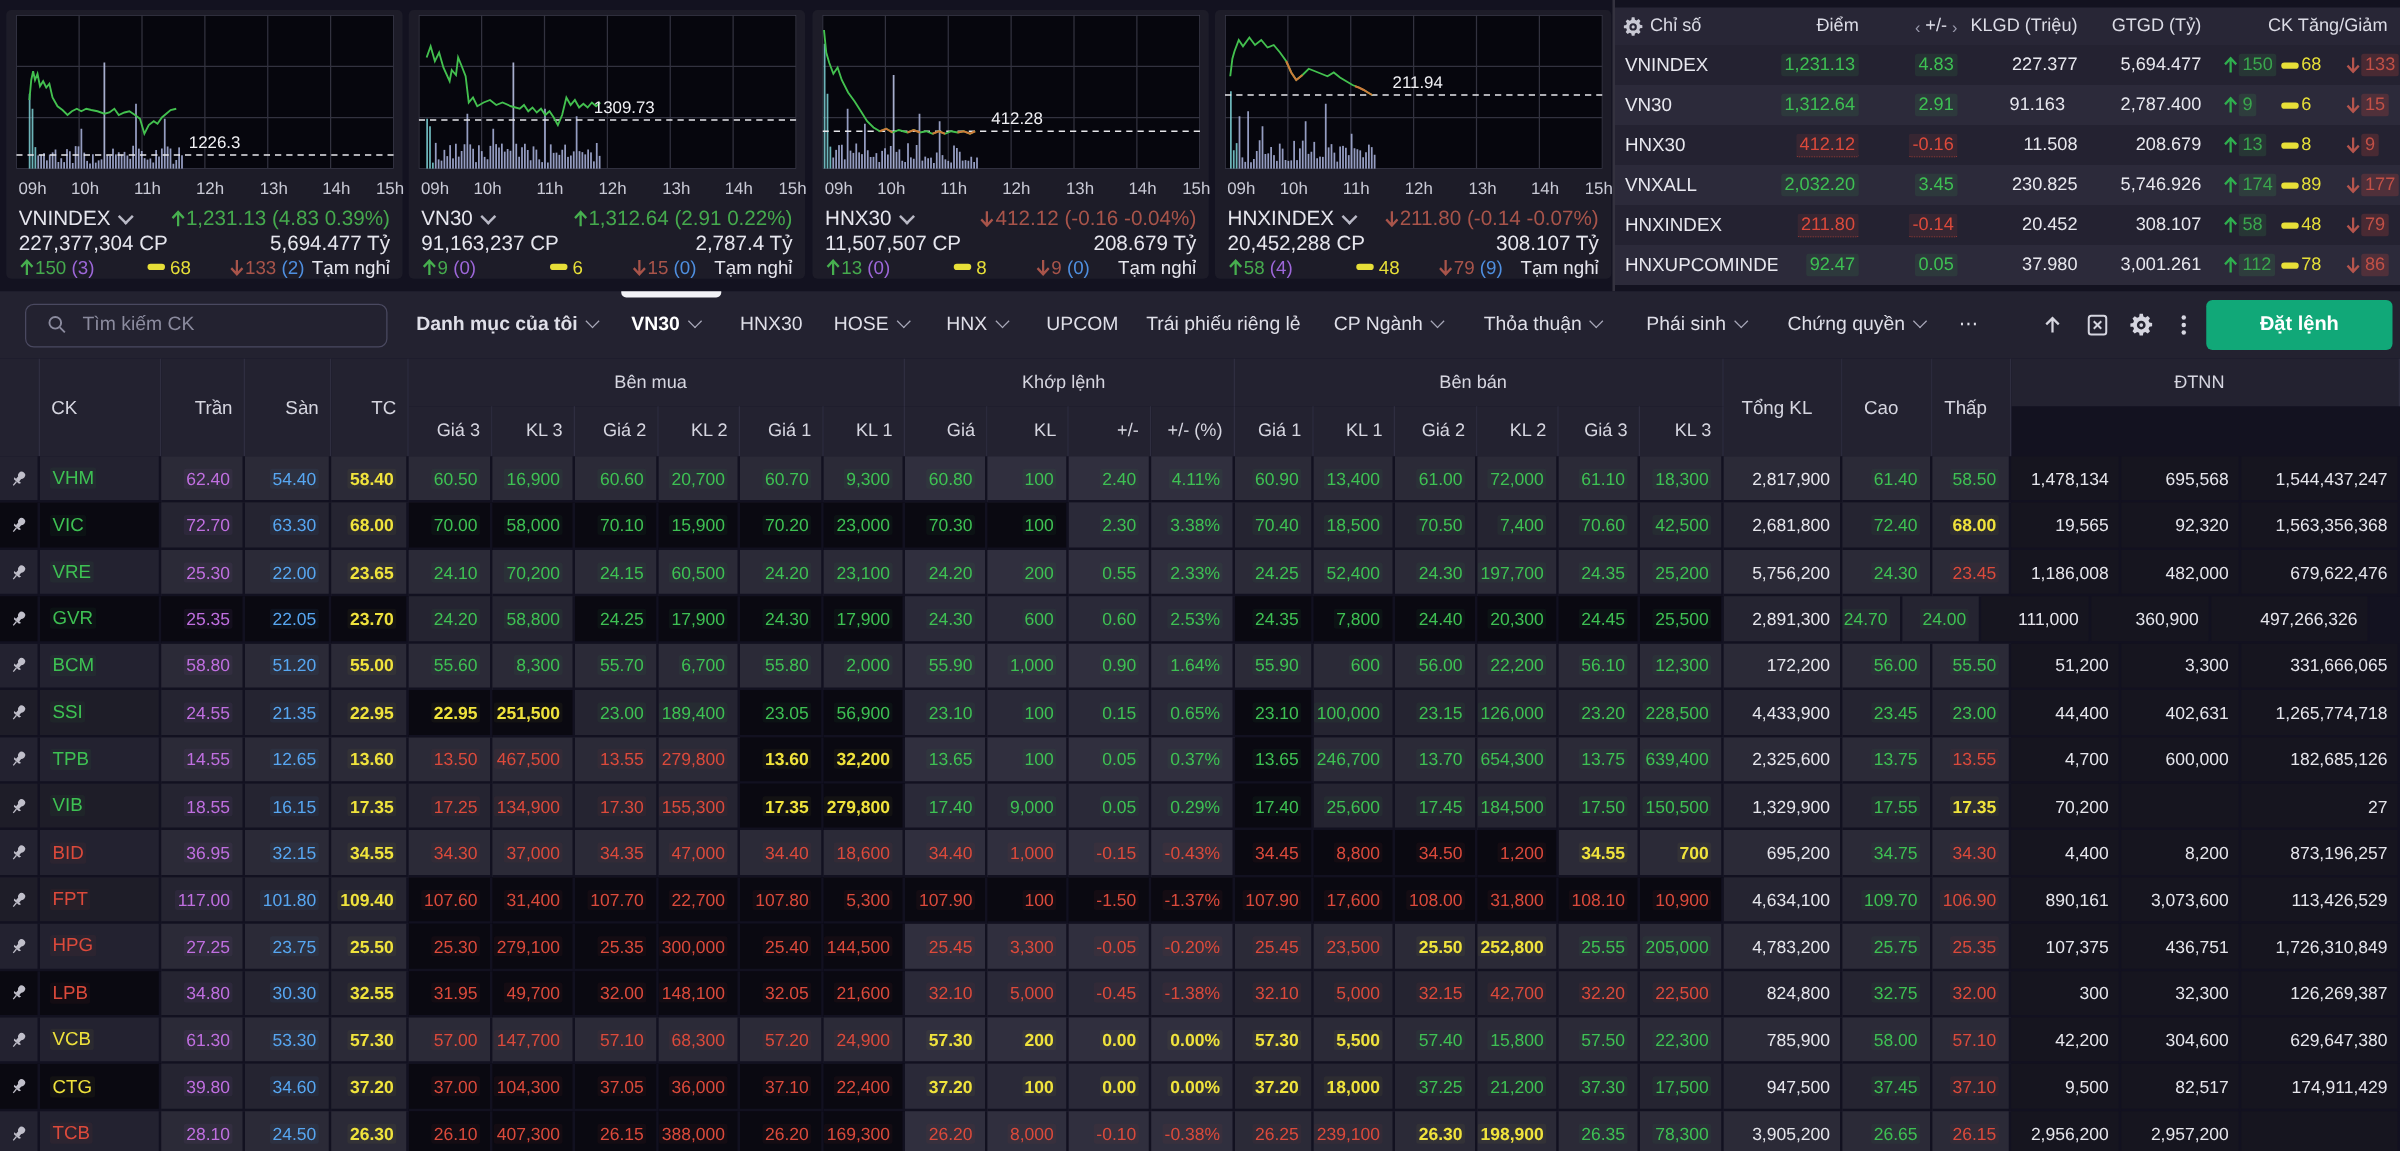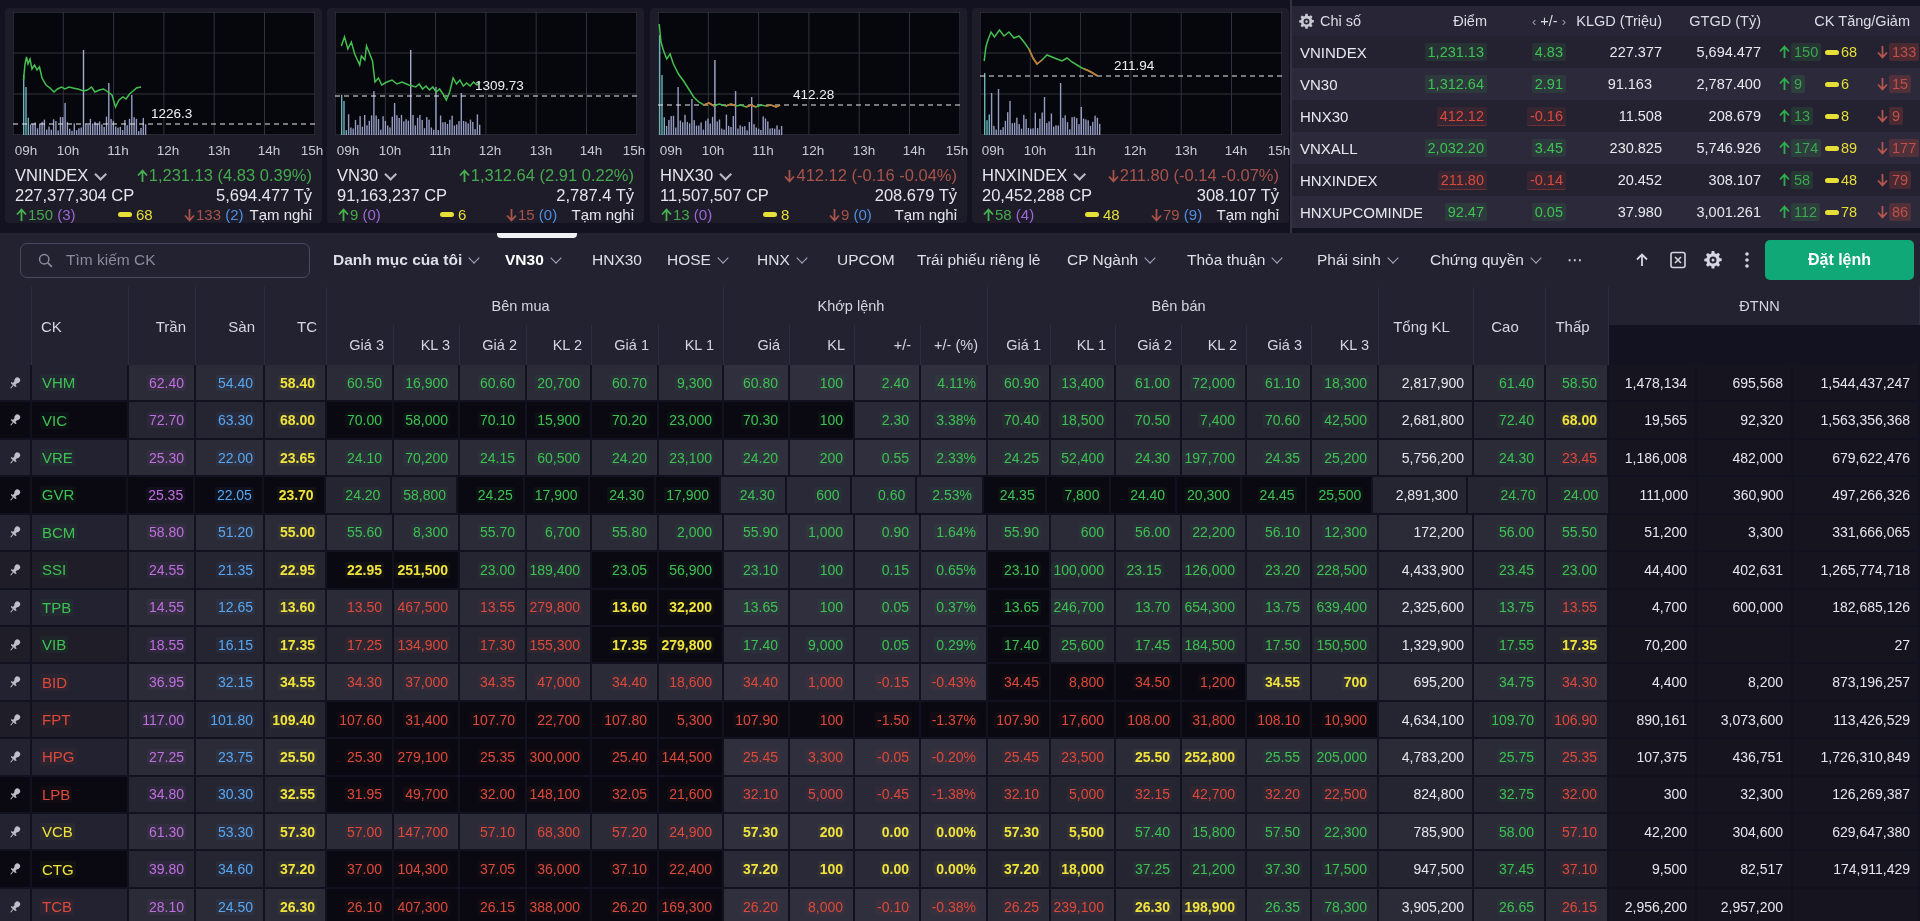--- a/index.html
+++ b/index.html
@@ -973,21 +973,21 @@
       <div class="c g k" style="width:65px;">
         <span style="background:rgba(62,193,83,0.05);padding:0 2px;border-radius:2px">20,300</span>
       </div>
       <div class="c g k" style="width:65px;">
         <span style="background:rgba(62,193,83,0.05);padding:0 2px;border-radius:2px">24.45</span>
       </div>
       <div class="c g k" style="width:67px;">
         <span style="background:rgba(62,193,83,0.05);padding:0 2px;border-radius:2px">25,500</span>
       </div>
       <div class="c" style="width:95px">2,891,300</div>
-      <div class="c g" style="width:80px">
+      <div class="c g" style="width:48px">
         <span style="background:rgba(62,193,83,0.05);padding:0 2px;border-radius:2px">24.70</span>
       </div>
       <div class="c g" style="width:63px;">
         <span style="background:rgba(62,193,83,0.05);padding:0 2px;border-radius:2px">24.00</span>
       </div>
       <div class="c e" style="width:88px">111,000</div>
       <div class="c e" style="width:96px">360,900</div>
       <div class="c e" style="width:127px">497,266,326</div>
     </div>
     <div class="row">
@@ -1124,21 +1124,21 @@
       </div>
       <div class="c g m" style="width:67px;">
         <span style="background:rgba(62,193,83,0.05);padding:0 2px;border-radius:2px">0.65%</span>
       </div>
       <div class="c g k" style="width:63px;">
         <span style="background:rgba(62,193,83,0.05);padding:0 2px;border-radius:2px">23.10</span>
       </div>
       <div class="c g" style="width:65px;">
         <span style="background:rgba(62,193,83,0.05);padding:0 2px;border-radius:2px">100,000</span>
       </div>
-      <div class="c g" style="width:66px;justify-content:center;">
+      <div class="c g" style="width:66px;">
         <span style="background:rgba(62,193,83,0.05);padding:0 2px;border-radius:2px">23.15</span>
       </div>
       <div class="c g" style="width:65px;">
         <span style="background:rgba(62,193,83,0.05);padding:0 2px;border-radius:2px">126,000</span>
       </div>
       <div class="c g" style="width:65px;">
         <span style="background:rgba(62,193,83,0.05);padding:0 2px;border-radius:2px">23.20</span>
       </div>
       <div class="c g" style="width:67px;">
         <span style="background:rgba(62,193,83,0.05);padding:0 2px;border-radius:2px">228,500</span>

